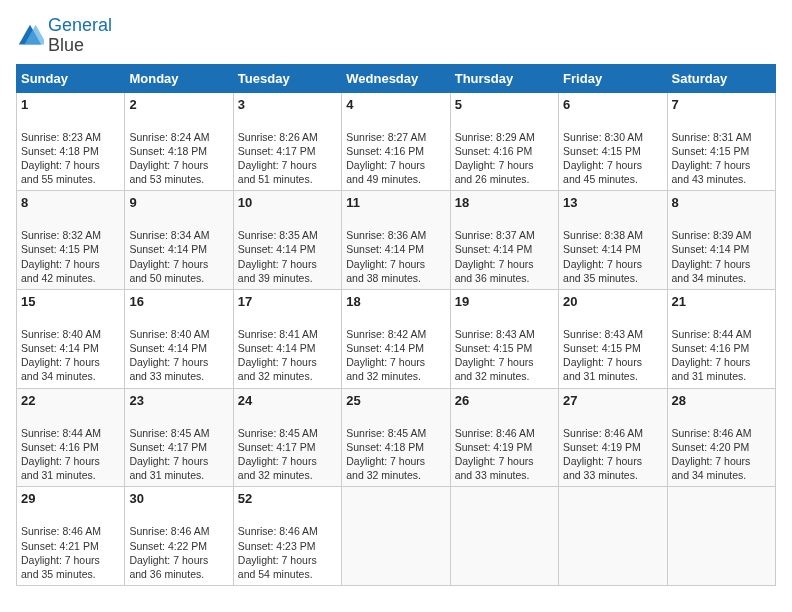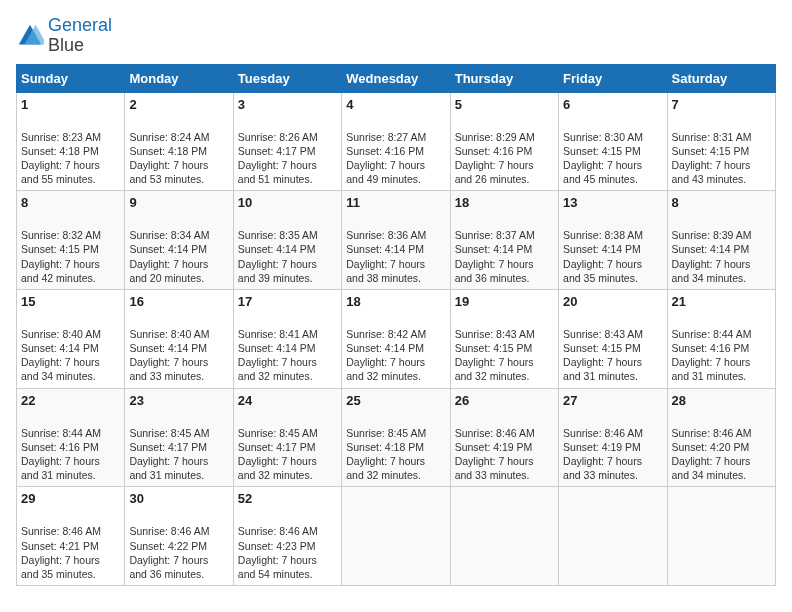--- a/index.html
+++ b/index.html
@@ -195,21 +195,21 @@
             <span>Daylight: 7 hours</span><br>
             <span>and 42 minutes.</span>
           </div>
         </td>
         <td>
           <span class="day-num">9</span>
           <div class="day-info">
             <span>Sunrise: 8:34 AM</span><br>
             <span>Sunset: 4:14 PM</span><br>
             <span>Daylight: 7 hours</span><br>
-            <span>and 20 minutes.</span>
+            <span>and 50 minutes.</span>
           </div>
         </td>
         <td>
           <span class="day-num">10</span>
           <div class="day-info">
             <span>Sunrise: 8:35 AM</span><br>
             <span>Sunset: 4:14 PM</span><br>
             <span>Daylight: 7 hours</span><br>
             <span>and 39 minutes.</span>
           </div>

